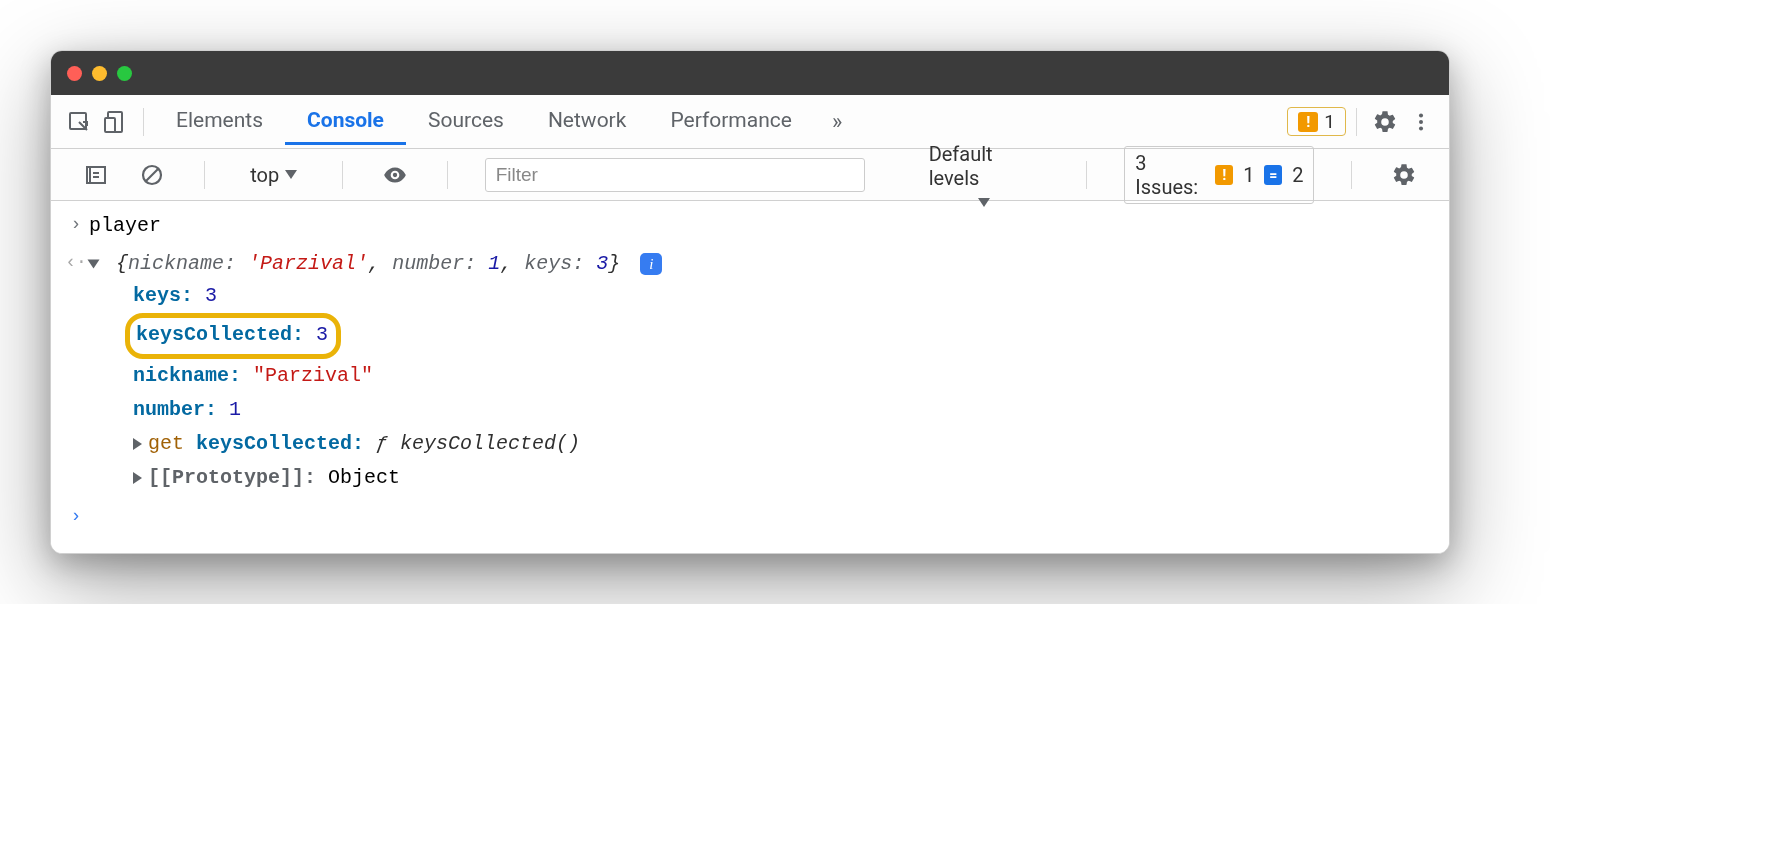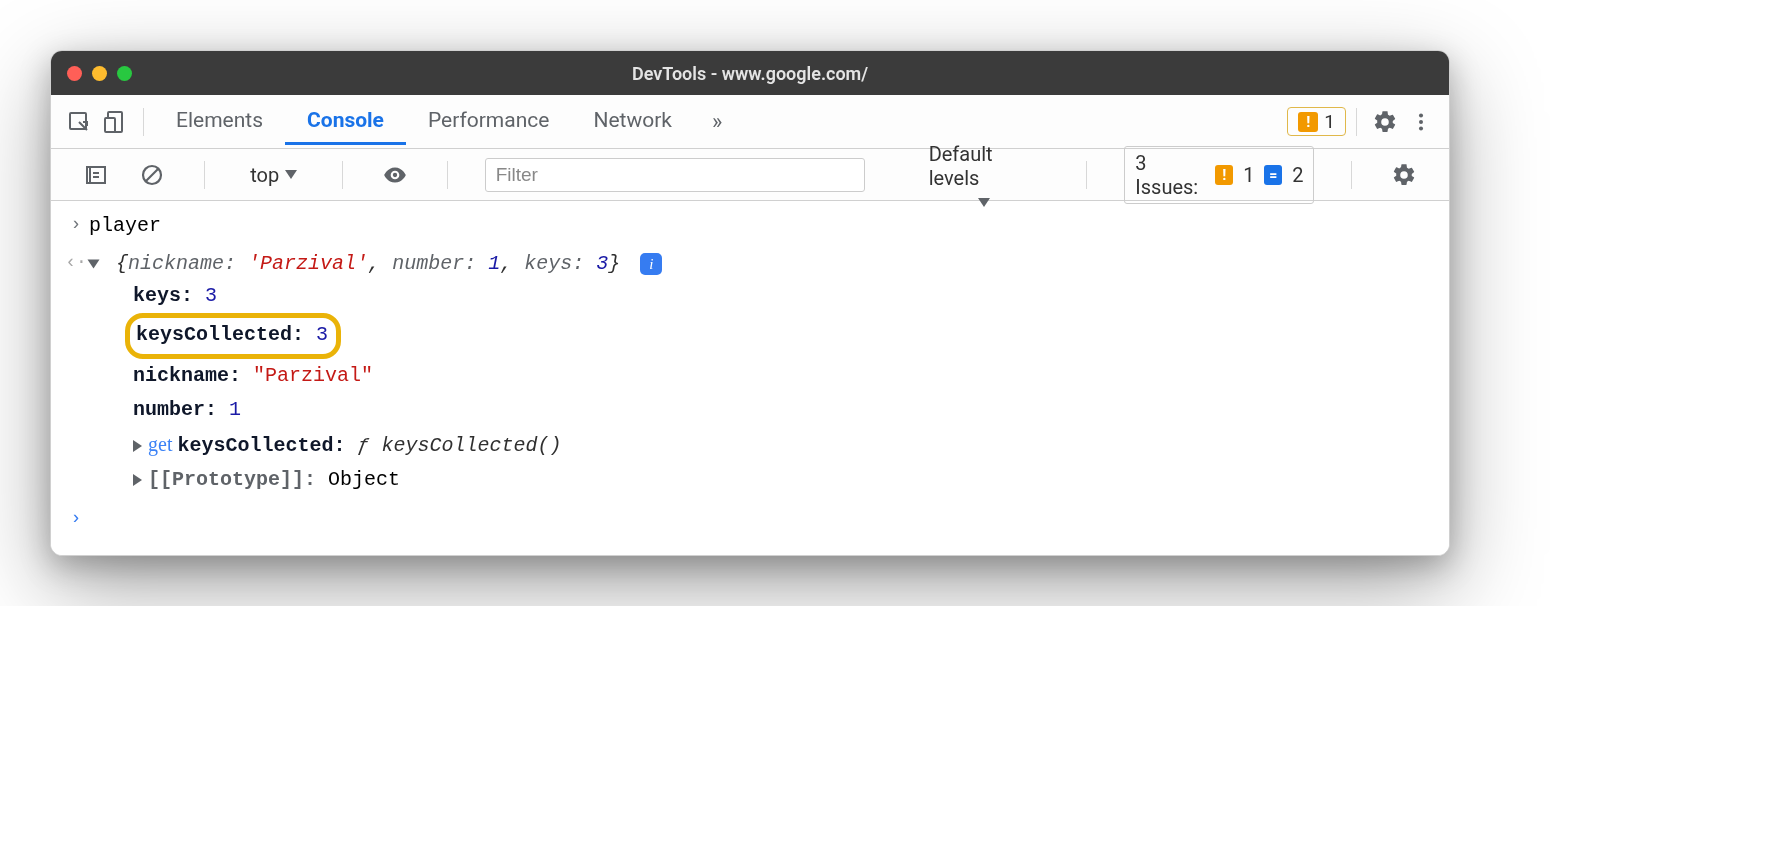--- a/index.html
+++ b/index.html
@@ -142,24 +142,24 @@
   .k-num { color: #1a1aa6; font-style: italic; }
   .brace { color:#303030; font-style: italic;}
   .info-badge {
     display:inline-flex; width:22px; height:22px; border-radius:5px;
     background:#367cf1; color:#fff; align-items:center; justify-content:center;
     font-style: italic; font-family: serif; font-size:15px; margin-left:8px; vertical-align:middle;
     cursor:pointer;
   }
   .props { margin-left: 44px; }
   .prop-line { line-height: 34px; }
-  .p-name { color: #0f172a; font-weight: 600; }
+  .p-name { color: #0369a1; font-weight: 600; }
   .p-str { color: #c41a16; }
   .p-num { color: #1a1aa6; }
-  .p-dim { color: #3b82f6; font-family: Liberation Serif, serif; }
+  .p-dim { color: #a16207; }
   .p-func { color: #303030; font-style: italic; }
   .highlight-ring {
     display: inline-block;
     border: 5px solid #eab308;
     border-radius: 18px;
     padding: 0 8px 2px 6px;
     margin-left: -8px;
   }
   .proto .p-name { color: #5f6368; }
   svg { display:block; }
@@ -168,42 +168,42 @@
 <body>
 
 <div class="window">
 
   <div class="titlebar">
     <div class="traffic">
       <div class="dot red"></div>
       <div class="dot yellow"></div>
       <div class="dot green"></div>
     </div>
-    <div class="title">DevTools - www.google.com/</div>
   </div>
 
   <div class="tabbar">
     <div class="iconbtn">
       <svg width="24" height="24" viewBox="0 0 24 24" fill="none" stroke="#5f6368" stroke-width="2">
           <rect x="3" y="3" width="16" height="16" rx="1"></rect>
           <path d="M12 12 L20 20 M16 12 L20 12 L20 16" stroke="#5f6368" fill="none"></path>
         </svg>
     </div>
     <div class="iconbtn">
       <svg width="24" height="24" viewBox="0 0 24 24" fill="none" stroke="#5f6368" stroke-width="2">
           <rect x="5" y="2" width="14" height="20" rx="1"></rect>
           <rect x="2" y="8" width="10" height="14" rx="1" fill="#fdfdfd"></rect>
         </svg>
     </div>
     <div class="vsep"></div>
     <div class="tabs">
       <div class="tab">Elements</div>
       <div class="tab active">Console</div>
+      <div class="tab">Sources</div>
+      <div class="tab">Network</div>
       <div class="tab">Performance</div>
-      <div class="tab">Network</div>
     </div>
     <div class="more">»</div>
     <div class="spacer"></div>
     <div class="issue-pill">
       <span class="warn-ic"></span>
       <span>1</span>
     </div>
     <div class="vsep"></div>
     <div class="iconbtn">
       <svg width="26" height="26" viewBox="0 0 24 24" fill="#5f6368">

